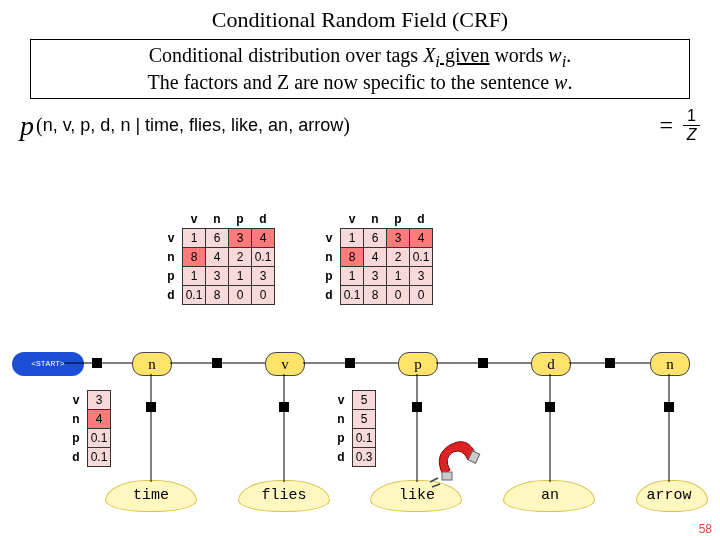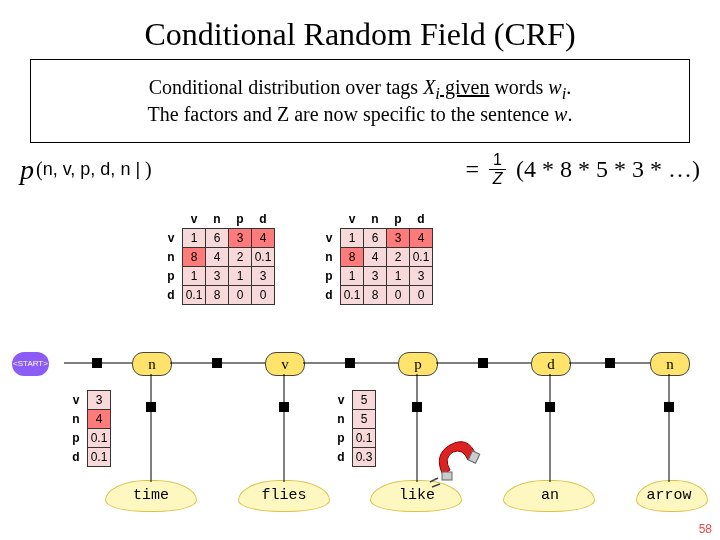--- a/index.html
+++ b/index.html
@@ -1,39 +1,39 @@
 <!DOCTYPE html>
 <html><head>
 <meta charset="utf-8">
 <style>
 html,body{margin:0;padding:0;width:720px;height:540px;font-family:Georgia,'Times New Roman',serif;background:#fff;color:#000}
 .slide{position:relative;width:100%;height:100%}
-.title{text-align:center;font-size:32px;padding-top:16px}
-.subtitle-box{margin:6px 30px 8px 30px;border:1px solid #000;padding:16px 10px;font-size:20px;line-height:1.15;text-align:center}
+.title{text-align:center;font-size:22px;padding-top:7px}
+.subtitle-box{margin:6px 30px 8px 30px;border:1px solid #000;padding:4px 10px;font-size:20px;line-height:1.15;text-align:center}
 .subtitle-box i{font-style:italic}
 .under{text-decoration:underline}
 .eqrow{display:flex;align-items:center;font-size:20px;margin:2px 20px 8px 20px}
 .p-ital{font-style:italic;font-size:28px;margin-right:2px}
 .cond{font-family:Arial,Helvetica,sans-serif;font-size:18px}
 .eq-right{margin-left:auto;font-size:24px;display:flex;align-items:center;gap:10px}
 .frac{display:inline-flex;flex-direction:column;align-items:center;font-family:Arial,Helvetica,sans-serif;font-size:16px}
 .frac .num{border-bottom:1.5px solid #000;padding:0 4px}
 .frac .den{font-style:italic}
 svg.diag{position:absolute;left:0;right:0;top:260px;width:720px;height:250px;overflow:visible}
 .tr-table{position:absolute;border-collapse:collapse;font-family:Arial,Helvetica,sans-serif;font-size:12px}
 .tr-table td{border:1px solid #333;background:#f8d9d9;width:22px;height:18px;text-align:center;padding:0}
 .tr-table td.hdr{background:#fff;font-weight:bold;border:none}
 .tr-table td.hl{background:#ff7b7b}
 .em-table{position:absolute;border-collapse:collapse;font-family:Arial,Helvetica,sans-serif;font-size:12px}
 .em-table td{border:1px solid #333;background:#f8d9d9;width:22px;height:18px;text-align:center;padding:0}
 .em-table td.hdr{background:#fff;font-weight:bold;border:none}
 .em-table td.hl{background:#ff7b7b}
 .tag-node{position:absolute;width:38px;height:22px;border-radius:11px;text-align:center;font-family:Georgia,serif;font-size:15px;line-height:22px}
 .tag-yellow{background:#ffe36a;border:1px solid #444}
-.tag-start{width:37px;height:24px;border-radius:12px;background:#8b5cf6;color:#fff;font-size:8px;font-family:Liberation Sans, sans-serif;line-height:24px}
+.tag-start{width:72px;height:24px;border-radius:12px;background:#1d4ed8;color:#fff;font-size:8px;font-family:Liberation Mono, monospace;line-height:24px}
 .word{position:absolute;font-family:Liberation Mono, monospace;font-size:15px;text-align:center;width:60px}
 .fsq{position:absolute;width:10px;height:10px;background:#000}
 .splat{position:absolute;width:90px;height:30px;background:#fff7c0;border:1px solid #d9c24a;border-radius:50% 50% 50% 50%/70% 70% 40% 40%}
 .pagenum{position:absolute;bottom:4px;right:8px;font-size:12px;color:#ef4444;font-family:Arial,Helvetica,sans-serif}
 .magnet{position:absolute}
 </style>
 </head>
 <body>
 
 <div class="slide">
@@ -43,28 +43,28 @@
 <div class="subtitle-box">
   <span>Conditional distribution over tags </span><i><span>X</span><sub>i</sub></i><span class="under"> given</span><span> words </span><i><span>w</span><sub>i</sub></i><span>.</span><br>
   <span>The factors and Z are now specific to the sentence </span><i>w</i><span>.</span>
 </div>
 
 <div class="eqrow">
   <span class="p-ital">p</span>
   <span>(</span>
   <span class="cond">n, v, p, d, n</span>
   <span class="cond">&nbsp;|&nbsp;</span>
+  <span class="cond">time, flies, like, an, arrow</span>
   <span>)</span>
   <span class="eq-right">
     <span>=</span>
     <span class="frac">
       <span class="num">1</span>
       <span class="den">Z</span>
     </span>
-    <span>(4 * 8 * 5 * 3 * …)</span>
   </span>
 </div>
 
 <table class="tr-table" style="left:160px;top:210px">
 <tbody>
         <tr>
           <td class="hdr"></td>
           <td class="hdr">v</td>
           <td class="hdr">n</td>
           <td class="hdr">p</td>

